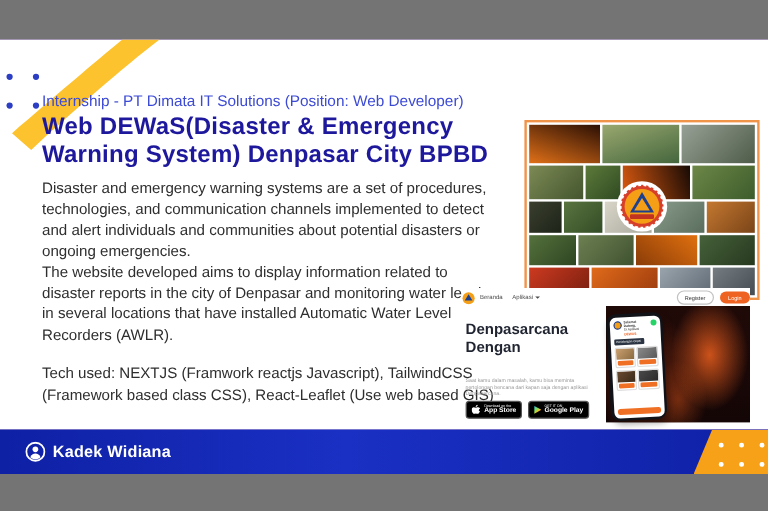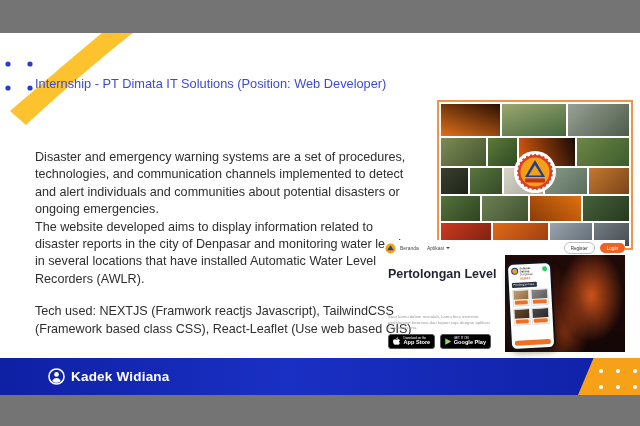--- a/index.html
+++ b/index.html
@@ -81,21 +81,21 @@
                padding:1px 2px;border-radius:1px;width:60%;}
   .app-cards{display:grid;grid-template-columns:1fr 1fr;gap:1.5px;margin-top:2px;}
   .app-card{border:0.4px solid #ddd;border-radius:1.5px;overflow:hidden;}
   .app-card .ph{height:9px;}
   .app-card .cbtn{height:4px;background:#ef7024;margin:1px;border-radius:1px;}
   .app-bottom-btn{margin-top:auto;height:5px;background:#ef7024;border-radius:2px;}
 
   
   .footer{position:absolute;left:0;top:358px;width:640px;height:37px;overflow:hidden;
           background:linear-gradient(90deg,#0e20a4,#1a30c4 45%,#0e20a4);}
-  .author{position:absolute;left:48px;top:0;height:37px;display:flex;align-items:center;gap:6px;}
+  .author{position:absolute;left:21px;top:0;height:37px;display:flex;align-items:center;gap:6px;}
   .author-name{color:#fff;font-size:13.5px;font-weight:bold;letter-spacing:.2px;}
   .footer-accent{position:absolute;right:0;top:0;width:62px;height:37px;background:#f6a118;
                  clip-path:polygon(25% 0,100% 0,100% 100%,0 100%);}
   .footer-accent .dot{position:absolute;width:3.5px;height:3.5px;border-radius:50%;background:#fff;}
 </style>
 </head>
 <body>
 
 <div class="stage">
 
@@ -107,20 +107,24 @@
       <path d="M102,0 C80,18 45,48 10,78 L26,92 C56,64 104,22 133,0 Z" fill="#fcc32f"></path>
       <g fill="#2c3fc4">
         <circle cx="8" cy="31" r="2.6"></circle>
           <circle cx="30" cy="31" r="2.6"></circle>
         <circle cx="8" cy="55" r="2.6"></circle>
           <circle cx="30" cy="55" r="2.6"></circle>
       </g>
     </svg>
 
     <div class="kicker">Internship - PT Dimata IT Solutions (Position: Web Developer)</div>
+    <div class="title">
+      <div>Web DEWaS(Disaster &amp; Emergency</div>
+      <div>Warning System) Denpasar City BPBD</div>
+    </div>
     <div class="body-copy">
       <p>Disaster and emergency warning systems are a set of procedures, technologies, and communication channels implemented to detect and alert individuals and communities about potential disasters or ongoing emergencies.</p>
       <p>The website developed aims to display information related to disaster reports in the city of Denpasar and monitoring water levels in several locations that have installed Automatic Water Level Recorders (AWLR).</p>
       <p class="tech">Tech used: NEXTJS (Framwork reactjs Javascript), TailwindCSS (Framework based class CSS), React-Leaflet (Use web based GIS)</p>
     </div>
 
     <div class="collage">
       <div class="collage-grid">
           <div class="c-row" style="flex: 34 1 0px;">
             <div class="c-tile" style="flex: 60 1 0px; background: linear-gradient(200deg, rgb(42, 15, 4), rgb(224, 112, 24));"></div>
@@ -174,21 +178,21 @@
       <span class="nav-item">
         <span>Aplikasi</span>
         <span class="chev"></span>
       </span>
       <span class="nav-spacer"></span>
       <span class="btn-register">Register</span>
       <span class="btn-login">Login</span>
     </div>
 
     <div class="hero-heading">
-      <div>Pertolongan Level</div>
+      <div>Denpasarcana Dengan</div>
     </div>
     <div class="hero-desc">Saat kamu dalam masalah, kamu bisa meminta pertolongan bencana dari kapan saja dengan aplikasi Denpasarcana.</div>
 
     <div class="badges">
       <div class="store-badge">
         <svg width="8" height="10" viewBox="0 0 10 12">
           <path fill="#fff" d="M7.5,6.3c0-1.6,1.3-2.4,1.4-2.4C8.2,2.8,7,2.7,6.6,2.7c-1-0.1-1.9,0.6-2.4,0.6 S3,2.7,2.2,2.7C1.1,2.7,0,3.6,0,5.3c0,1,0.4,2.1,0.9,2.8C1.4,8.8,2,9.5,2.7,9.5c0.7,0,1-0.4,1.8-0.4s1.1,0.4,1.8,0.4 c0.8,0,1.3-0.7,1.8-1.4C8.5,7.4,8.7,6.7,8.7,6.7S7.5,6.2,7.5,6.3z M5.8,1.7C6.2,1.2,6.5,0.6,6.4,0C5.9,0,5.2,0.4,4.8,0.9 C4.5,1.3,4.1,2,4.2,2.6C4.8,2.6,5.4,2.2,5.8,1.7z"></path>
         </svg>
         <span class="txt">
           <span class="small">Download on the</span>

